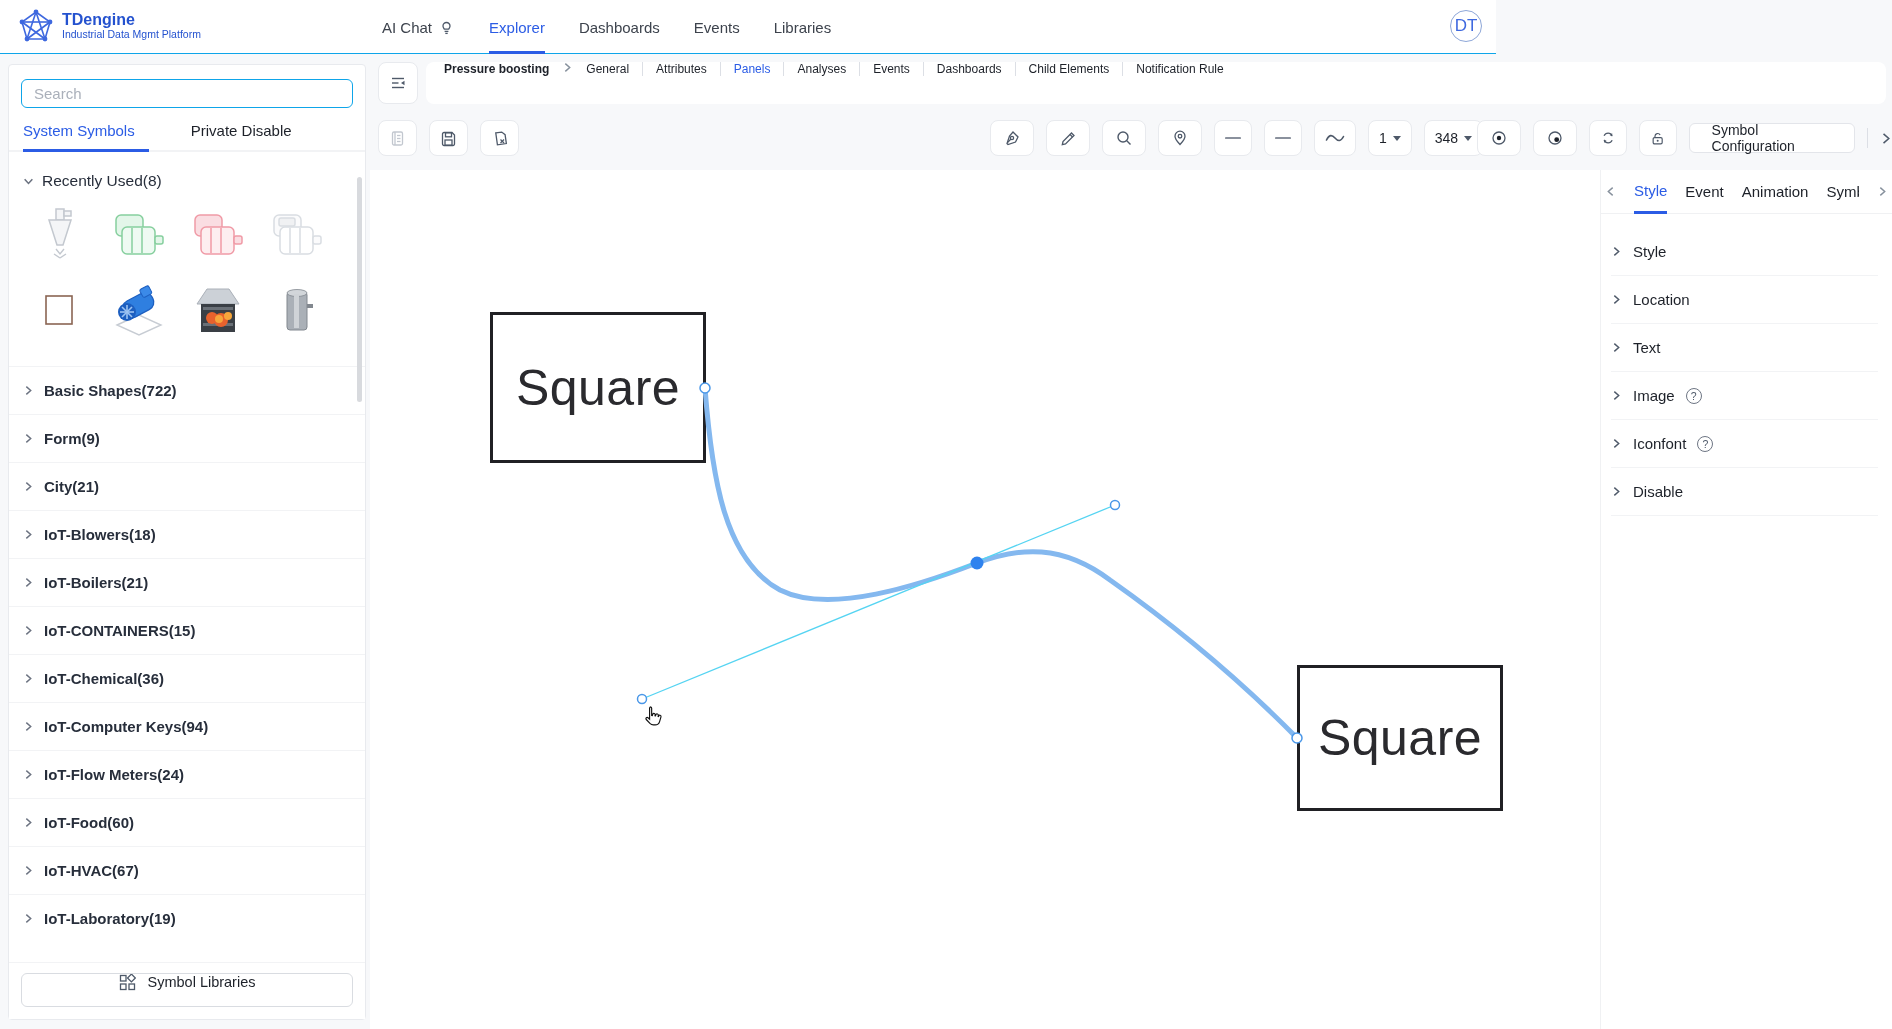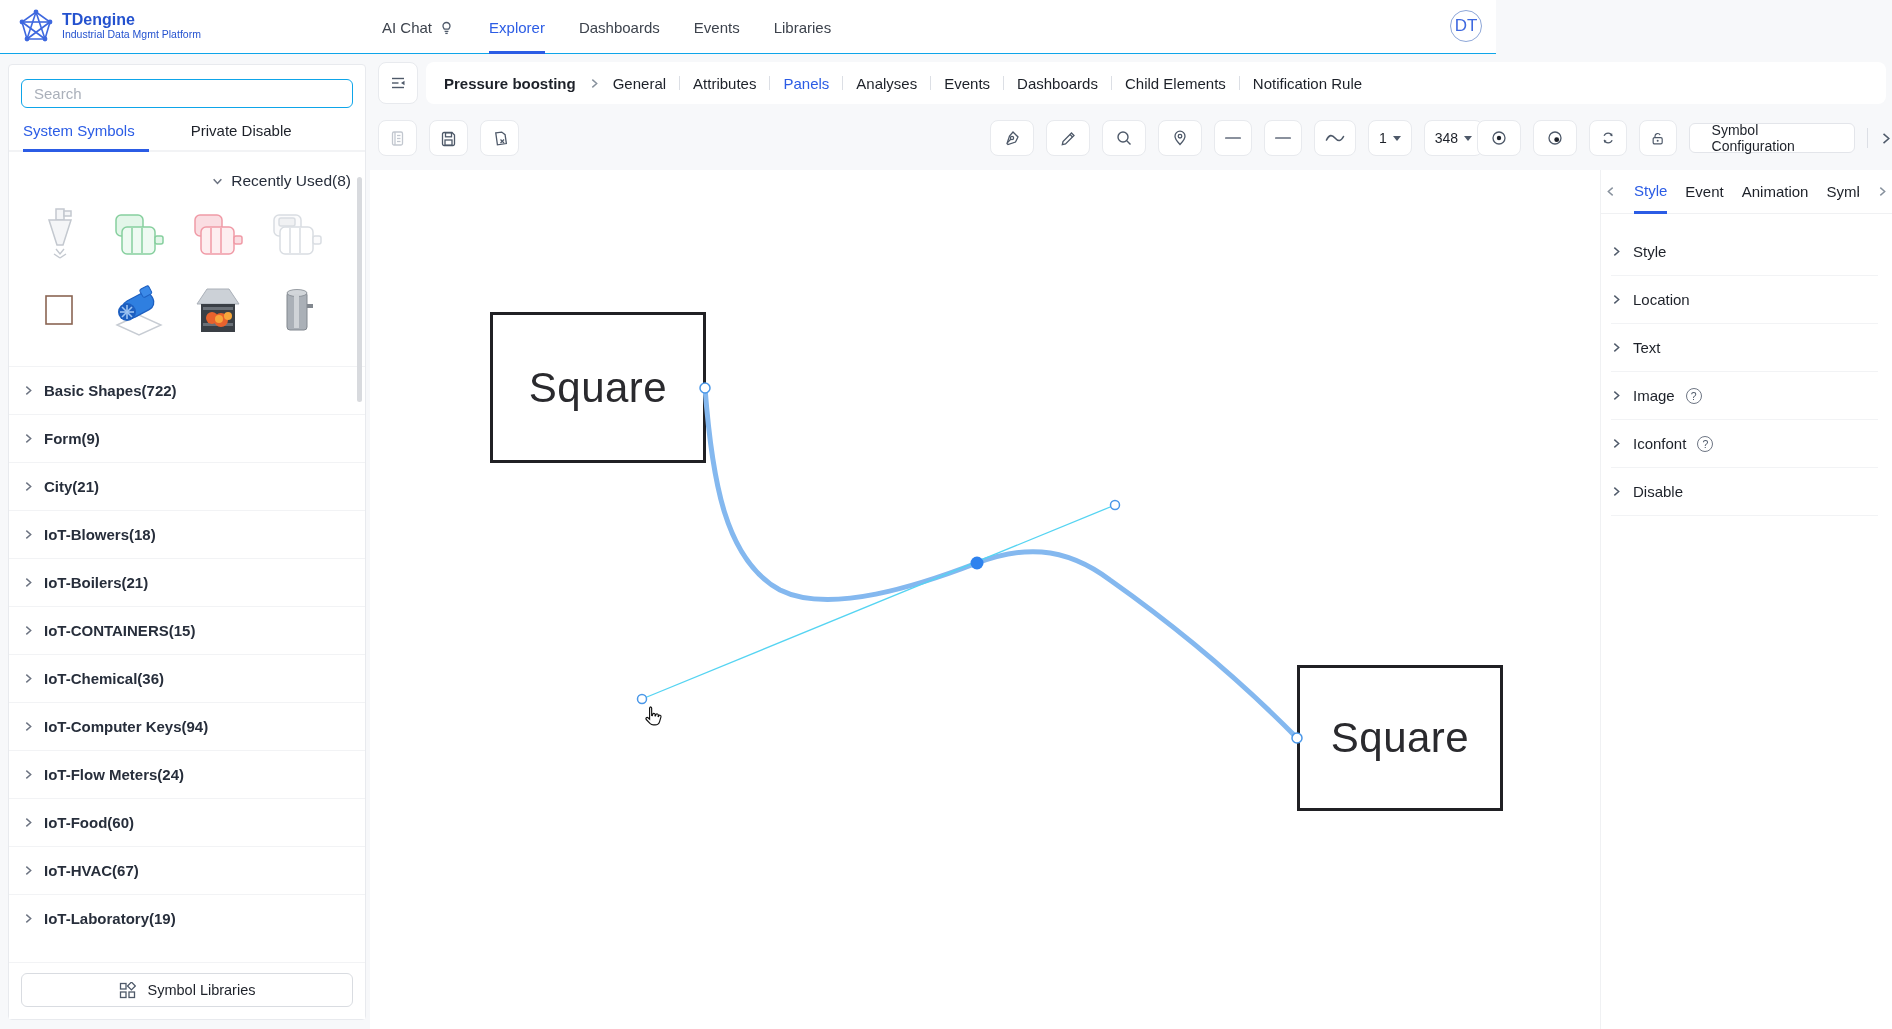--- a/index.html
+++ b/index.html
@@ -22,54 +22,54 @@
   
   #sidebar { position:absolute; left:8px; top:64px; width:358px; height:956px; background:#fff;
     border:1px solid #e8eaee; border-radius:4px; z-index:20; }
   .search-wrap { margin:14px 12px 0 12px; }
   .search-input { width:100%; height:29px; border:1px solid #0ea5e9; border-radius:6px; padding:0 12px;
     font-size:15px; color:#1d2129; outline:none; font-family:"Liberation Sans",sans-serif; }
   .search-input::placeholder { color:#aab0ba; }
   .sym-tabs { display:flex; gap:42px; padding:14px 14px 0 14px; border-bottom:2px solid #f2f3f5; }
   .sym-tab { font-size:15px; padding-bottom:10px; cursor:pointer; color:#1d2129; }
   .sym-tab.active { color:#2b5ce5; border-bottom:3px solid #2b5ce5; margin-bottom:-2px; padding-right:14px; }
-  .recent-head { display:flex; align-items:center; gap:8px; padding:20px 14px 6px 14px; font-size:15.5px; color:#272e3b; cursor:pointer;justify-content:flex-end; }
+  .recent-head { display:flex; align-items:center; gap:8px; padding:20px 14px 6px 14px; font-size:15.5px; color:#272e3b; cursor:pointer; }
   .thumb-grid { display:grid; grid-template-columns:repeat(4,1fr); row-gap:14px; padding:8px 20px 0 20px; }
   .thumb { width:62px; height:62px; display:flex; align-items:center; justify-content:center; cursor:pointer; }
   .cat-list { margin-top:24px;font-weight:bold; }
   .cat-row { height:48px; display:flex; align-items:center; gap:10px; padding:0 14px; border-top:1px solid #f2f3f5; font-size:15px; color:#272e3b; cursor:pointer; }
   .sidebar-footer { position:absolute; left:0; right:0; bottom:0; padding:10px 12px 12px 12px; border-top:1px solid #f2f3f5; background:#fff; }
   .lib-btn { width:100%; height:34px; border:1px solid #d9dce1; border-radius:6px; background:#fff;
-    display:flex; align-items:center; justify-content:center; gap:12px; font-size:14.5px; color:#1d2129; cursor:pointer; }
+    display:flex; align-items:flex-start; justify-content:center; gap:12px; font-size:14.5px; color:#1d2129; cursor:pointer; }
   .side-scrollbar { position:absolute; right:3px; top:112px; width:5px; height:225px; background:#d8dade; border-radius:3px; }
 
   
   .collapse-btn { position:absolute; left:378px; top:62px; width:40px; height:42px; background:#fff;
     border:1px solid #e8eaee; border-radius:8px; display:flex; align-items:center; justify-content:center; cursor:pointer; }
   .crumb-card { position:absolute; left:426px; top:62px; width:1460px; height:42px; background:#fff; border-radius:8px;
-    display:flex; align-items:center; gap:13px; padding-left:18px; font-size:15px; }
+    display:flex; align-items:flex-start; gap:13px; padding-left:18px; font-size:12px; }
   .crumb-title { font-weight:bold; }
   .crumb-tab { cursor:pointer; color:#1d2129; }
   .crumb-tab.active { color:#2b5ce5; }
   .vsep { width:1px; height:14px; background:#dcdfe5; }
 
   
   .tb-group { position:absolute; top:120px; display:flex; gap:12px; align-items:center; }
   .tb-btn { height:36px; min-width:36px; background:#fff; border:1px solid #e8eaee; border-radius:8px;
     display:flex; align-items:center; justify-content:center; cursor:pointer; padding:0 10px; gap:6px; }
   .tb-btn.wide { min-width:44px; }
   .tb-btn .val { font-size:14px; color:#1d2129; }
   .caret { width:0; height:0; border-left:4px solid transparent; border-right:4px solid transparent; border-top:5px solid #4e5969; }
   .symcfg-btn { height:30px; background:#fff; border:1px solid #e3e5ea; border-radius:6px; padding:0 22px;
     font-size:14px; color:#1d2129; display:flex; align-items:center; cursor:pointer; }
 
   
   #canvas { position:absolute; left:370px; top:170px; width:1522px; height:859px; background:#fff; }
   .node { position:absolute; background:#fff; border:3px solid #202024; display:flex; align-items:center; justify-content:center; cursor:move; }
-  .node-label { font-size:42px; color:#2a2a2e; letter-spacing:0.5px; }
+  .node-label { font-size:50px; color:#2a2a2e; letter-spacing:0.5px; }
   #overlay { position:absolute; left:0; top:0; pointer-events:none; }
 
   
   #rightpanel { position:absolute; left:1600px; top:170px; width:292px; height:859px; background:#fff; border-left:1px solid #f0f1f3; z-index:10; }
   .rp-tabs { display:flex; align-items:center; height:44px; border-bottom:1px solid #f0f1f3; padding:0 4px; gap:18px; }
   .rp-tab { font-size:15px; color:#1d2129; cursor:pointer; height:44px; display:flex; align-items:center; white-space:nowrap; }
   .rp-tab.active { color:#2b5ce5; border-bottom:3px solid #2b5ce5; }
   .rp-tab.clip { max-width:74px; overflow:hidden; }
   .rp-chev { color:#868f9c; cursor:pointer; display:flex; align-items:center; }
   .rp-sections { padding-top:14px; }

